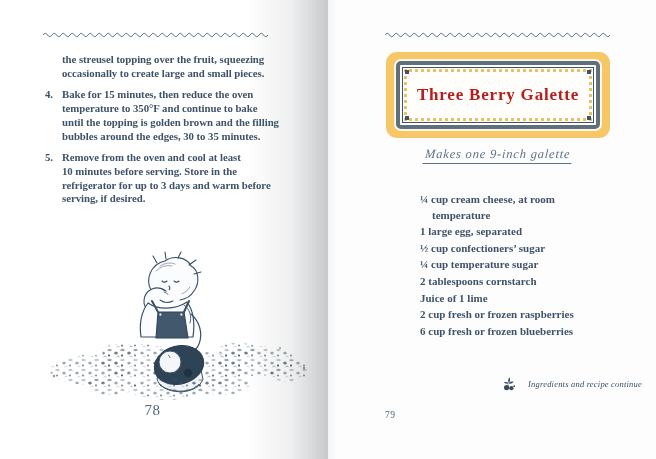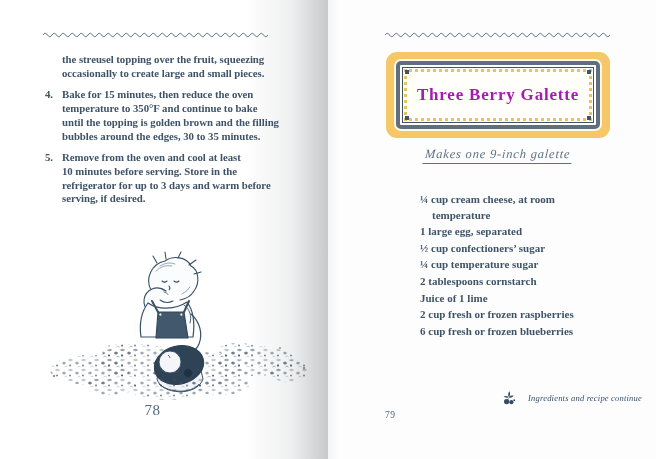--- a/index.html
+++ b/index.html
@@ -32,30 +32,30 @@
   .pagenum-right { position:absolute; left:57px; top:410px; width:225px; text-align:left; font-size:9.5px; color:#54687b; letter-spacing:0.5px; }
   .illustration { position:absolute; left:48px; top:248px; width:262px; height:160px; }
   
   .tb-outer { position:absolute; left:58px; top:52px; width:224px; height:86px; background:#f6c766; border-radius:11px; padding:9px 10px; }
   .tb-frame { width:100%; height:100%; border:4px solid #5f6f7d; border-radius:5px; background:#ffffff; box-shadow:0 0 0 2px rgba(255,255,255,0.85); padding:2px; }
   .tb-line { width:100%; height:100%; border:1px solid #3f5468; background:#ffffff; padding:1px; }
   .tb-dots { position:relative; width:100%; height:100%; border:3px dotted #e8c162; background:#fffefb; display:flex; align-items:center; justify-content:center; }
   .tb-corner { position:absolute; width:4px; height:4px; background:#3f5468; }
   .tb-corner.tl { left:-2px; top:-2px; } .tb-corner.tr { right:-2px; top:-2px; }
   .tb-corner.bl { left:-2px; bottom:-2px; } .tb-corner.br { right:-2px; bottom:-2px; }
-  .recipe-title { font-size:17px; font-weight:600; letter-spacing:0.8px; color:#a21caf; white-space:nowrap; }
+  .recipe-title { font-size:17px; font-weight:600; letter-spacing:0.8px; color:#b91c1c; white-space:nowrap; }
   .yield-note { position:absolute; left:57px; top:144px; width:225px; text-align:center; }
   .yield-note span {
     display:inline-block; font-style:italic; font-size:12.5px; letter-spacing:0.8px;
     color:#5d7286; border-bottom:1px solid #5d7286; padding:0 2px 1px 2px; transform:skewX(-4deg);
   }
   
   .ingredients { position:absolute; left:84px; top:192px; width:238px; list-style:none; font-size:11px; font-weight:600; line-height:15.6px; color:#3e5367;margin-left:8px; }
   .ingredients li { white-space:pre; padding-left:12px; text-indent:-12px; margin-bottom:1px; }
-  .continue-note { position:absolute; right:14px; top:390px; display:flex; align-items:center; gap:12px; }
+  .continue-note { position:absolute; right:14px; top:376px; display:flex; align-items:center; gap:12px; }
   .continue-note .txt { font-style:italic; font-size:8.5px; color:#37506a; letter-spacing:0.2px; }
   .berry-icon { width:14px; height:15px; flex:none; }
 </style>
 </head>
 <body>
 
 <div class="screen">
 
   <div class="page-left">
 

